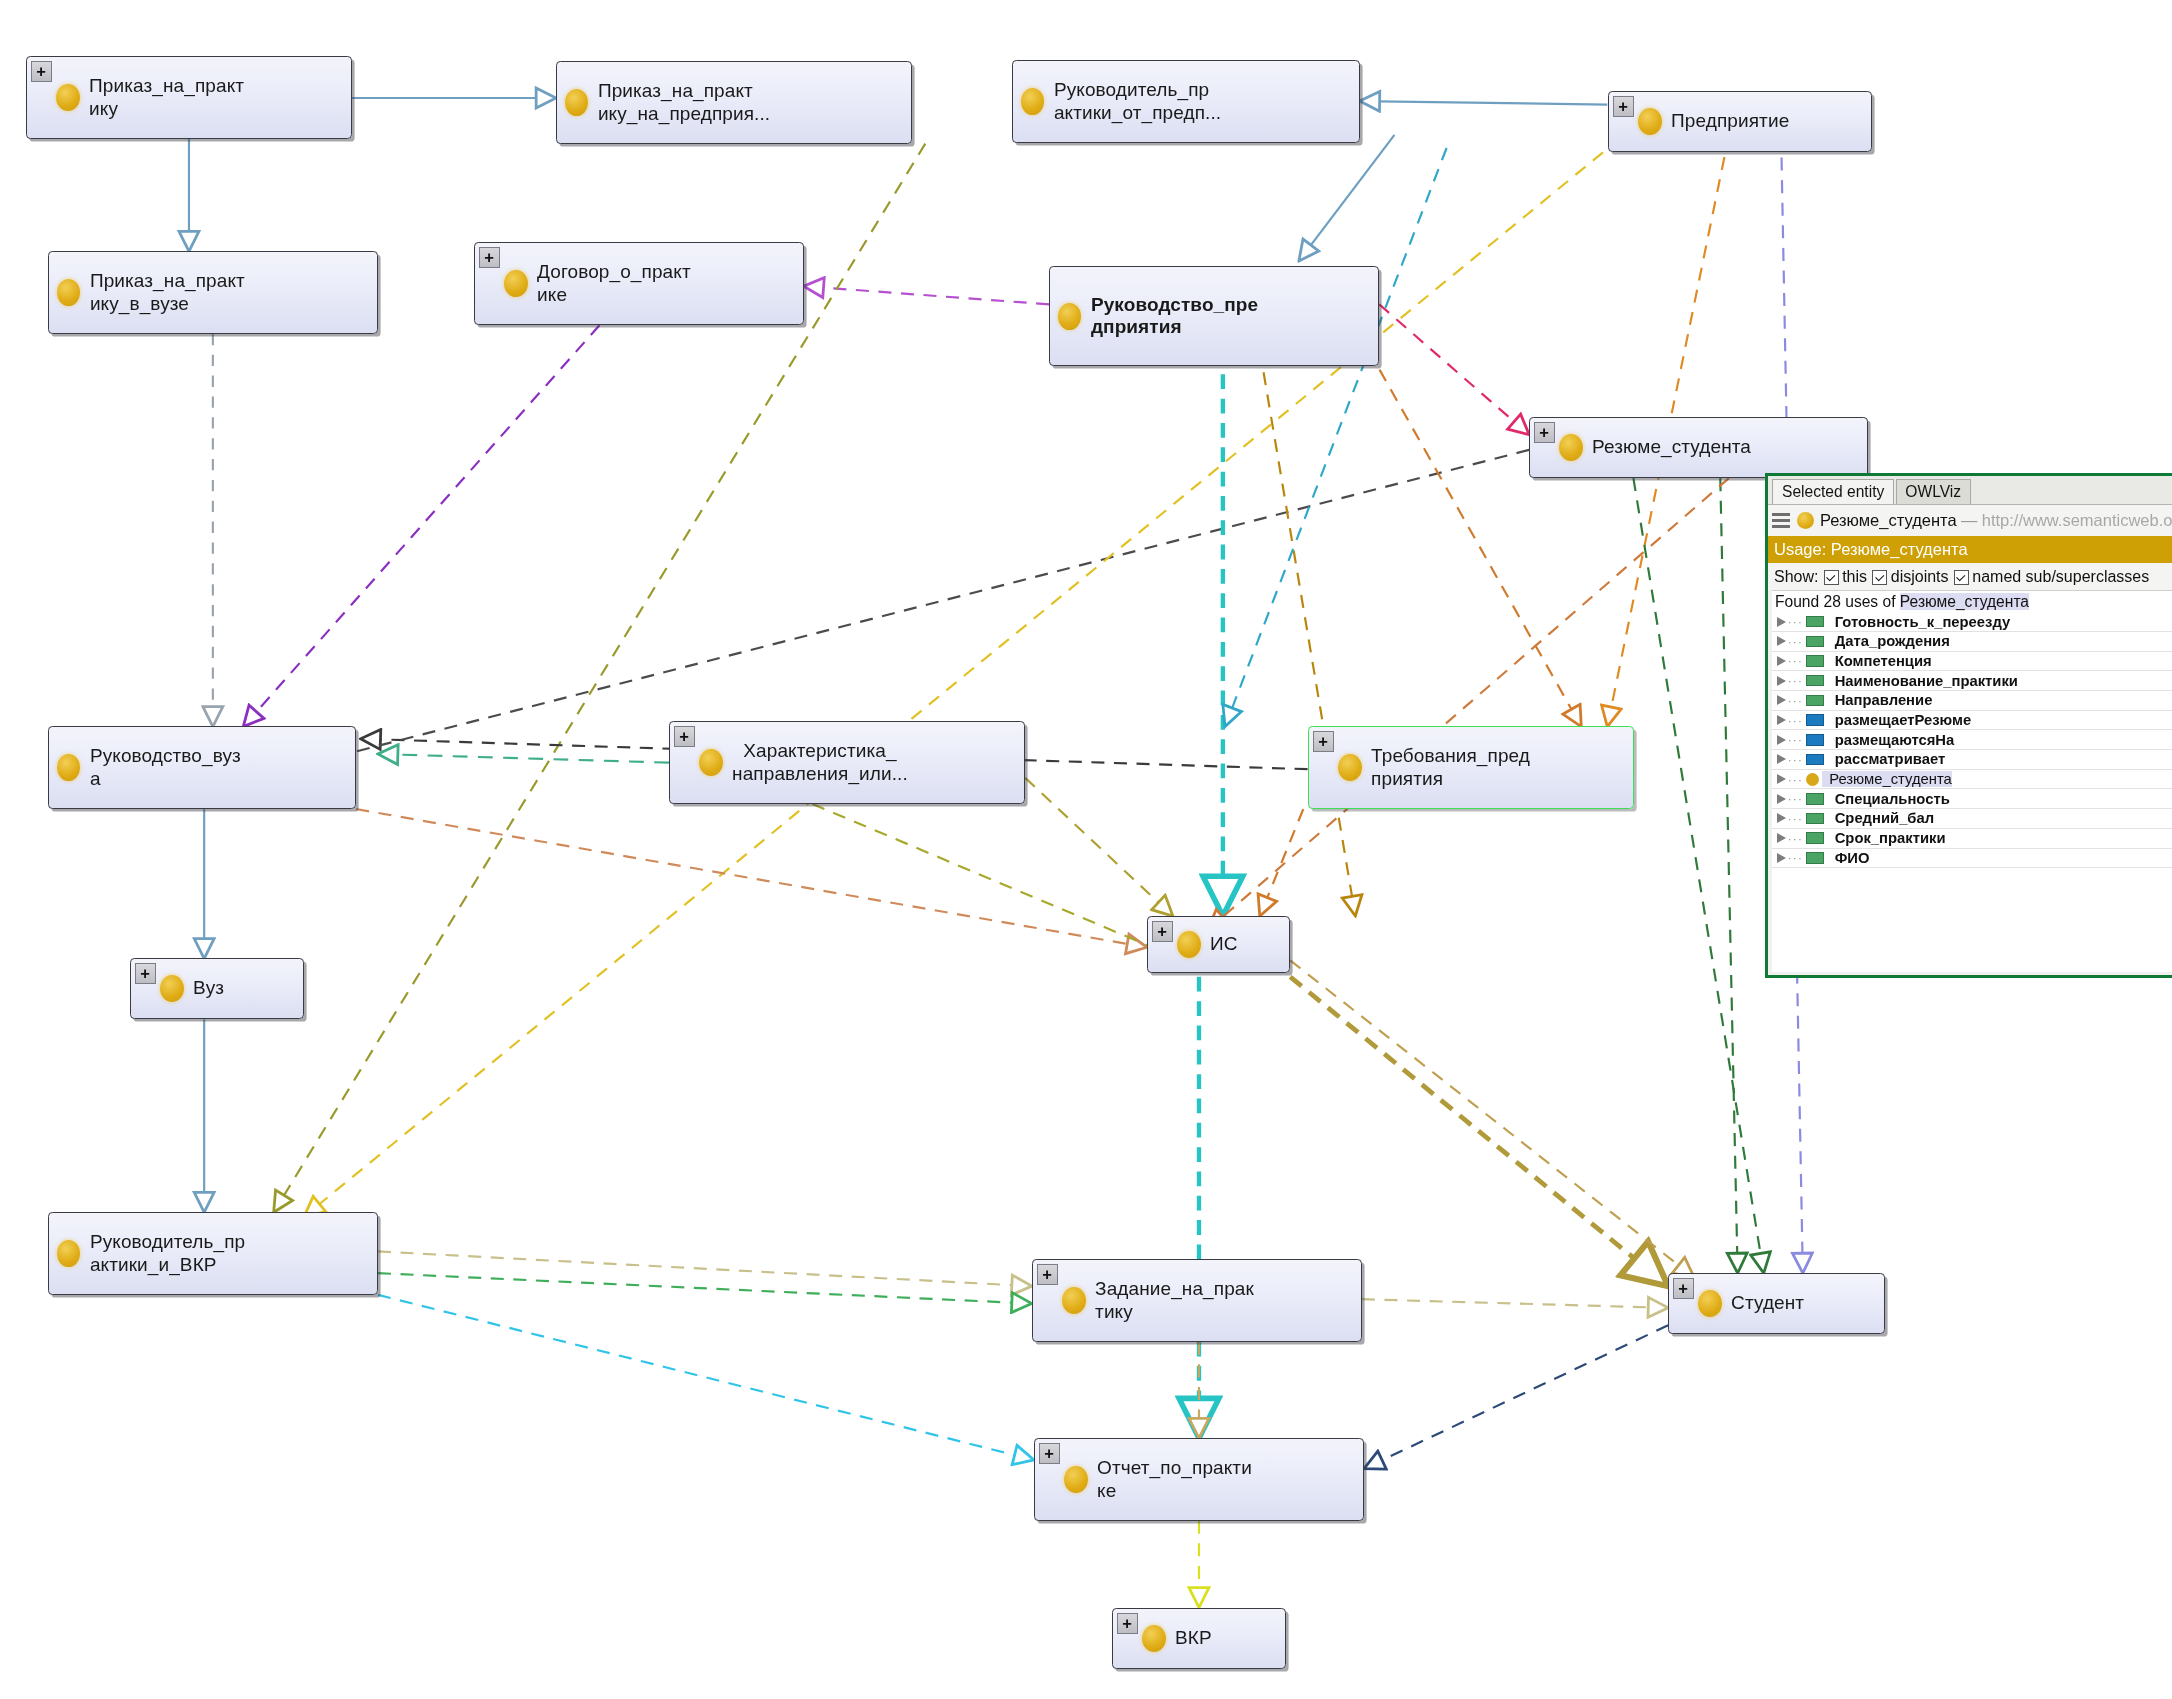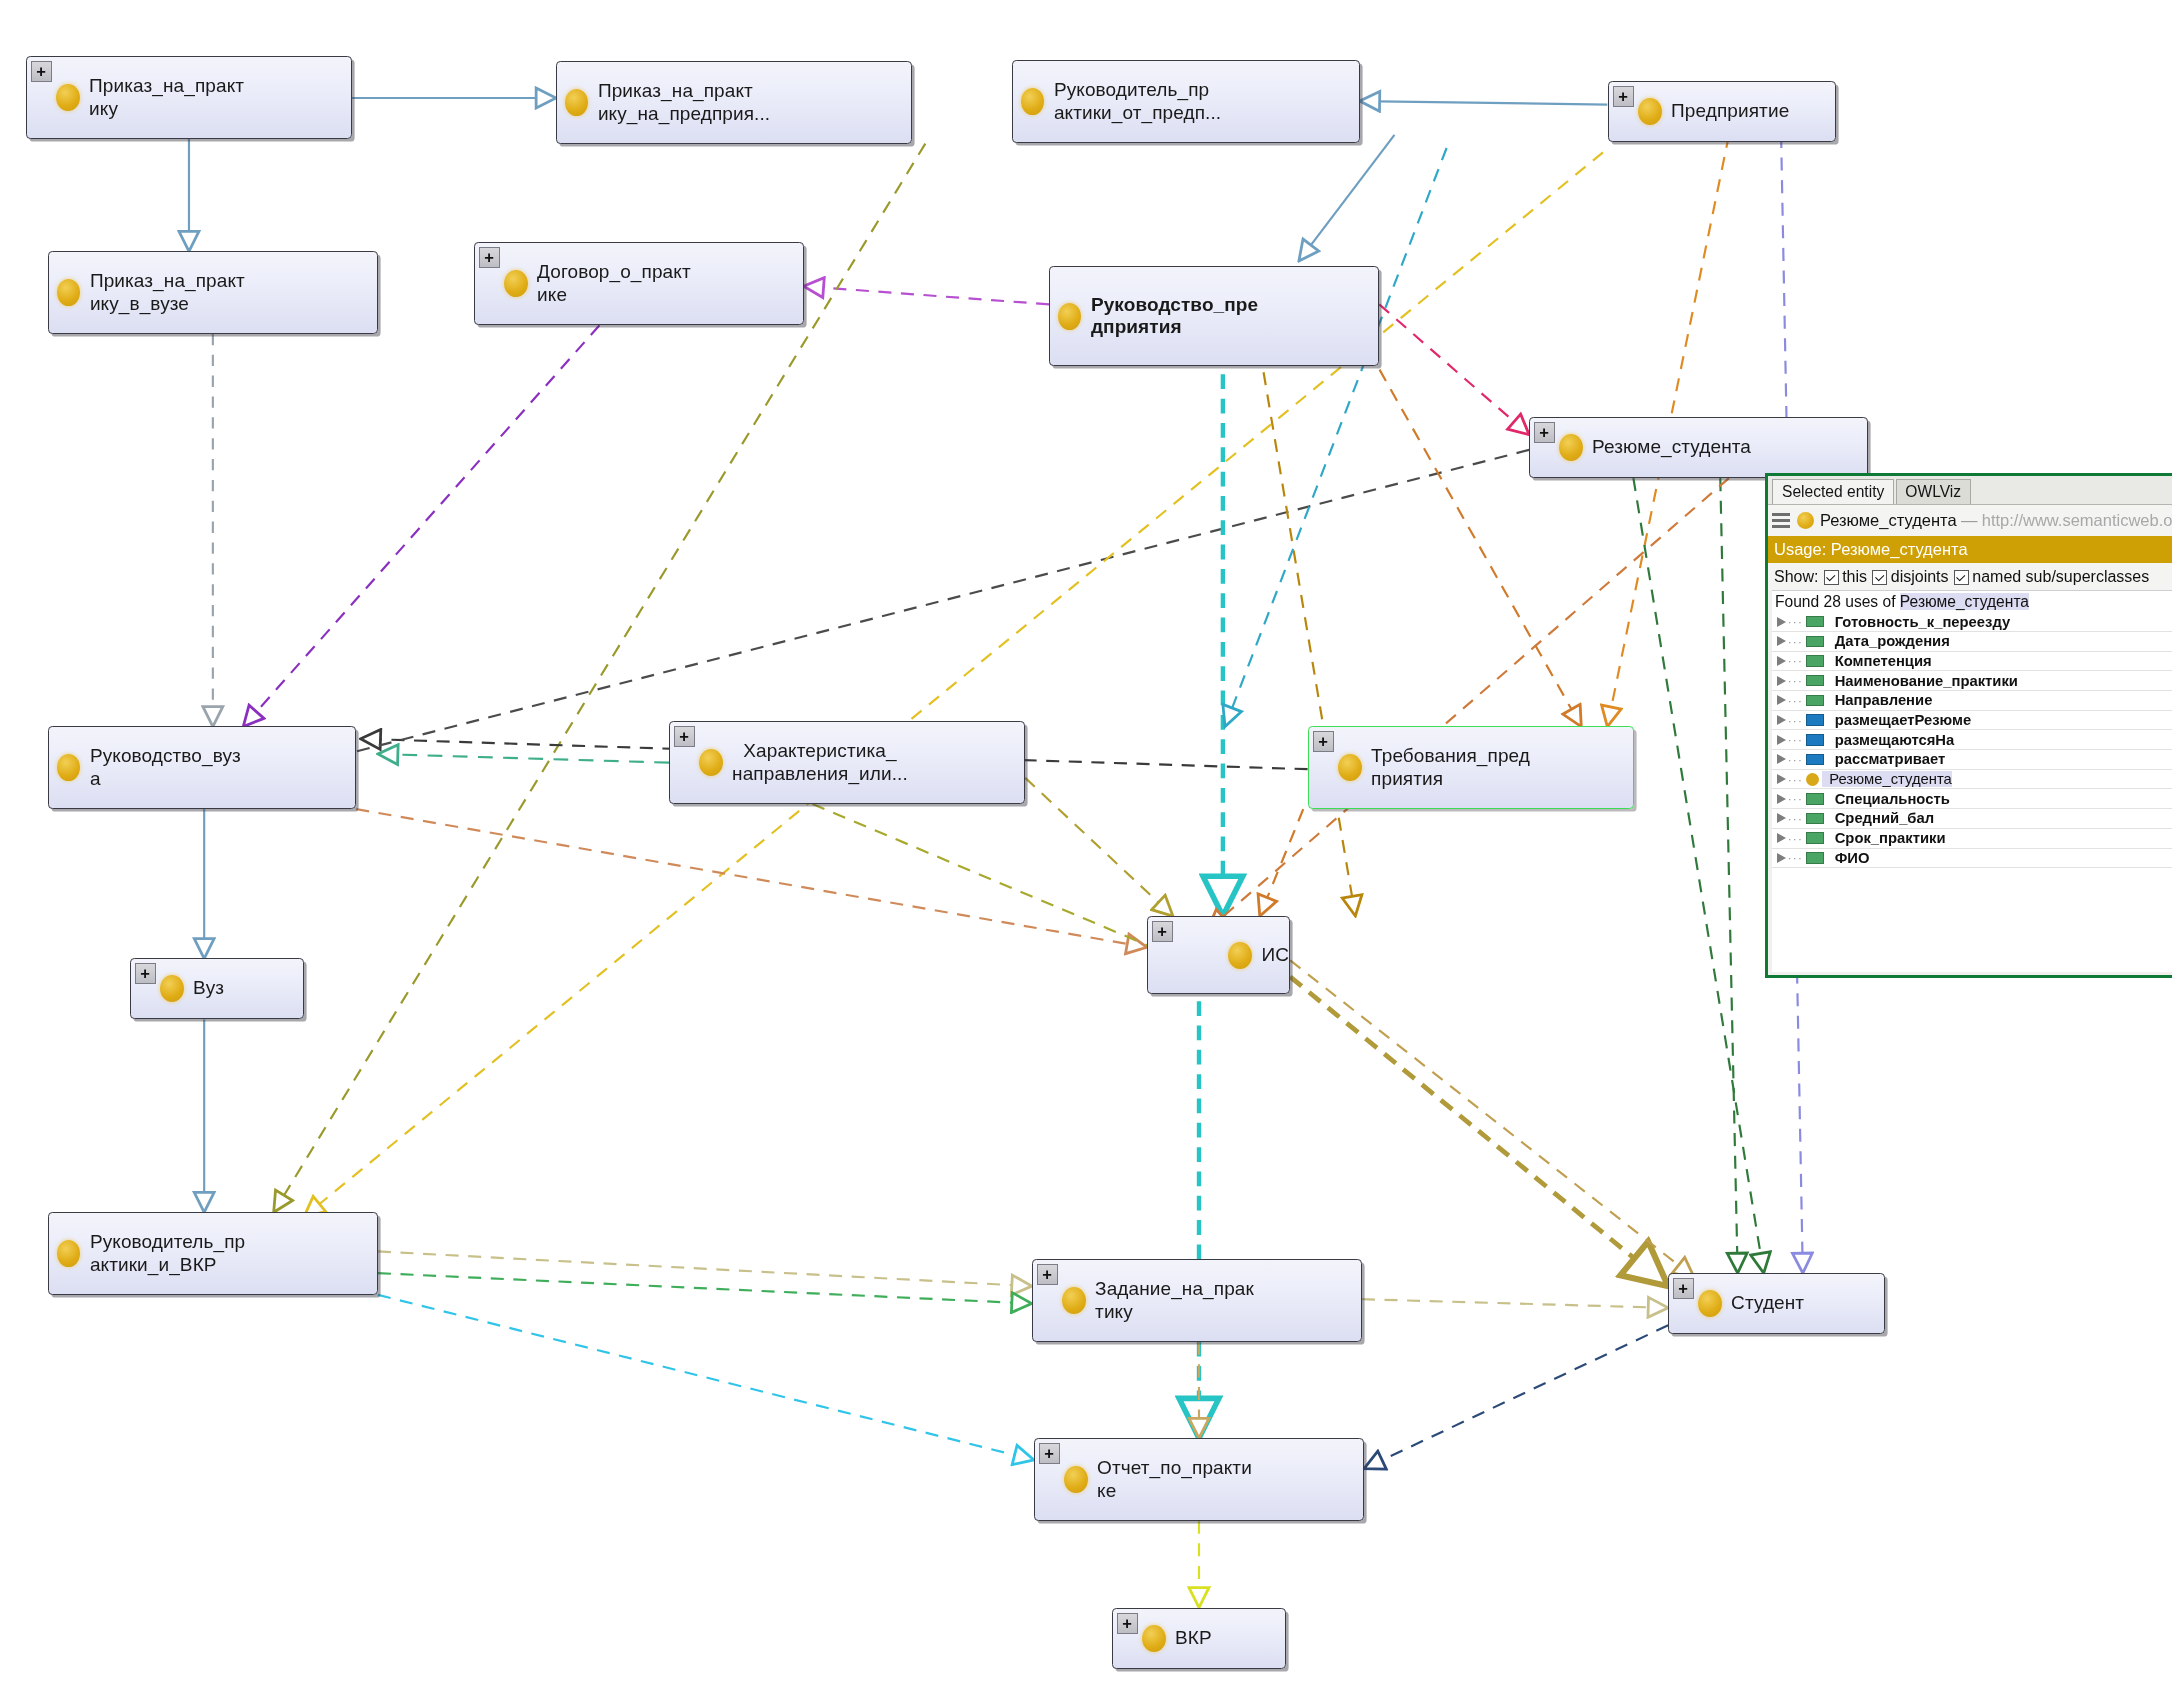--- a/index.html
+++ b/index.html
@@ -155,21 +155,21 @@
       <div class="node" style="left: 556px; top: 61px; width: 356px; height: 83px;">
         <span class="bullet"></span>
         <span class="lbl">Приказ_на_практ
 ику_на_предприя...</span>
       </div>
       <div class="node" style="left: 1012px; top: 60px; width: 348px; height: 83px;">
         <span class="bullet"></span>
         <span class="lbl">Руководитель_пр
 актики_от_предп...</span>
       </div>
-      <div class="node indent" style="left: 1608px; top: 81px; width: 228px; height: 61px;">
+      <div class="node indent" style="left: 1608px; top: 91px; width: 264px; height: 61px;">
         <span class="plus"></span>
         <span class="bullet"></span>
         <span class="lbl">Предприятие</span>
       </div>
       <div class="node" style="left: 48px; top: 251px; width: 330px; height: 83px;">
         <span class="bullet"></span>
         <span class="lbl">Приказ_на_практ
 ику_в_вузе</span>
       </div>
       <div class="node indent" style="left: 474px; top: 242px; width: 330px; height: 83px;">
@@ -203,21 +203,21 @@
         <span class="plus"></span>
         <span class="bullet"></span>
         <span class="lbl">Требования_пред
 приятия</span>
       </div>
       <div class="node indent" style="left: 130px; top: 958px; width: 174px; height: 61px;">
         <span class="plus"></span>
         <span class="bullet"></span>
         <span class="lbl">Вуз</span>
       </div>
-      <div class="node indent" style="left: 1147px; top: 916px; width: 143px; height: 78px; justify-content: flex-end;">
+      <div class="node indent" style="left: 1147px; top: 916px; width: 143px; height: 57px;">
         <span class="plus"></span>
         <span class="bullet"></span>
         <span class="lbl">ИС</span>
       </div>
       <div class="node" style="left: 48px; top: 1212px; width: 330px; height: 83px;">
         <span class="bullet"></span>
         <span class="lbl">Руководитель_пр
 актики_и_ВКР</span>
       </div>
       <div class="node indent" style="left: 1032px; top: 1259px; width: 330px; height: 83px;">

